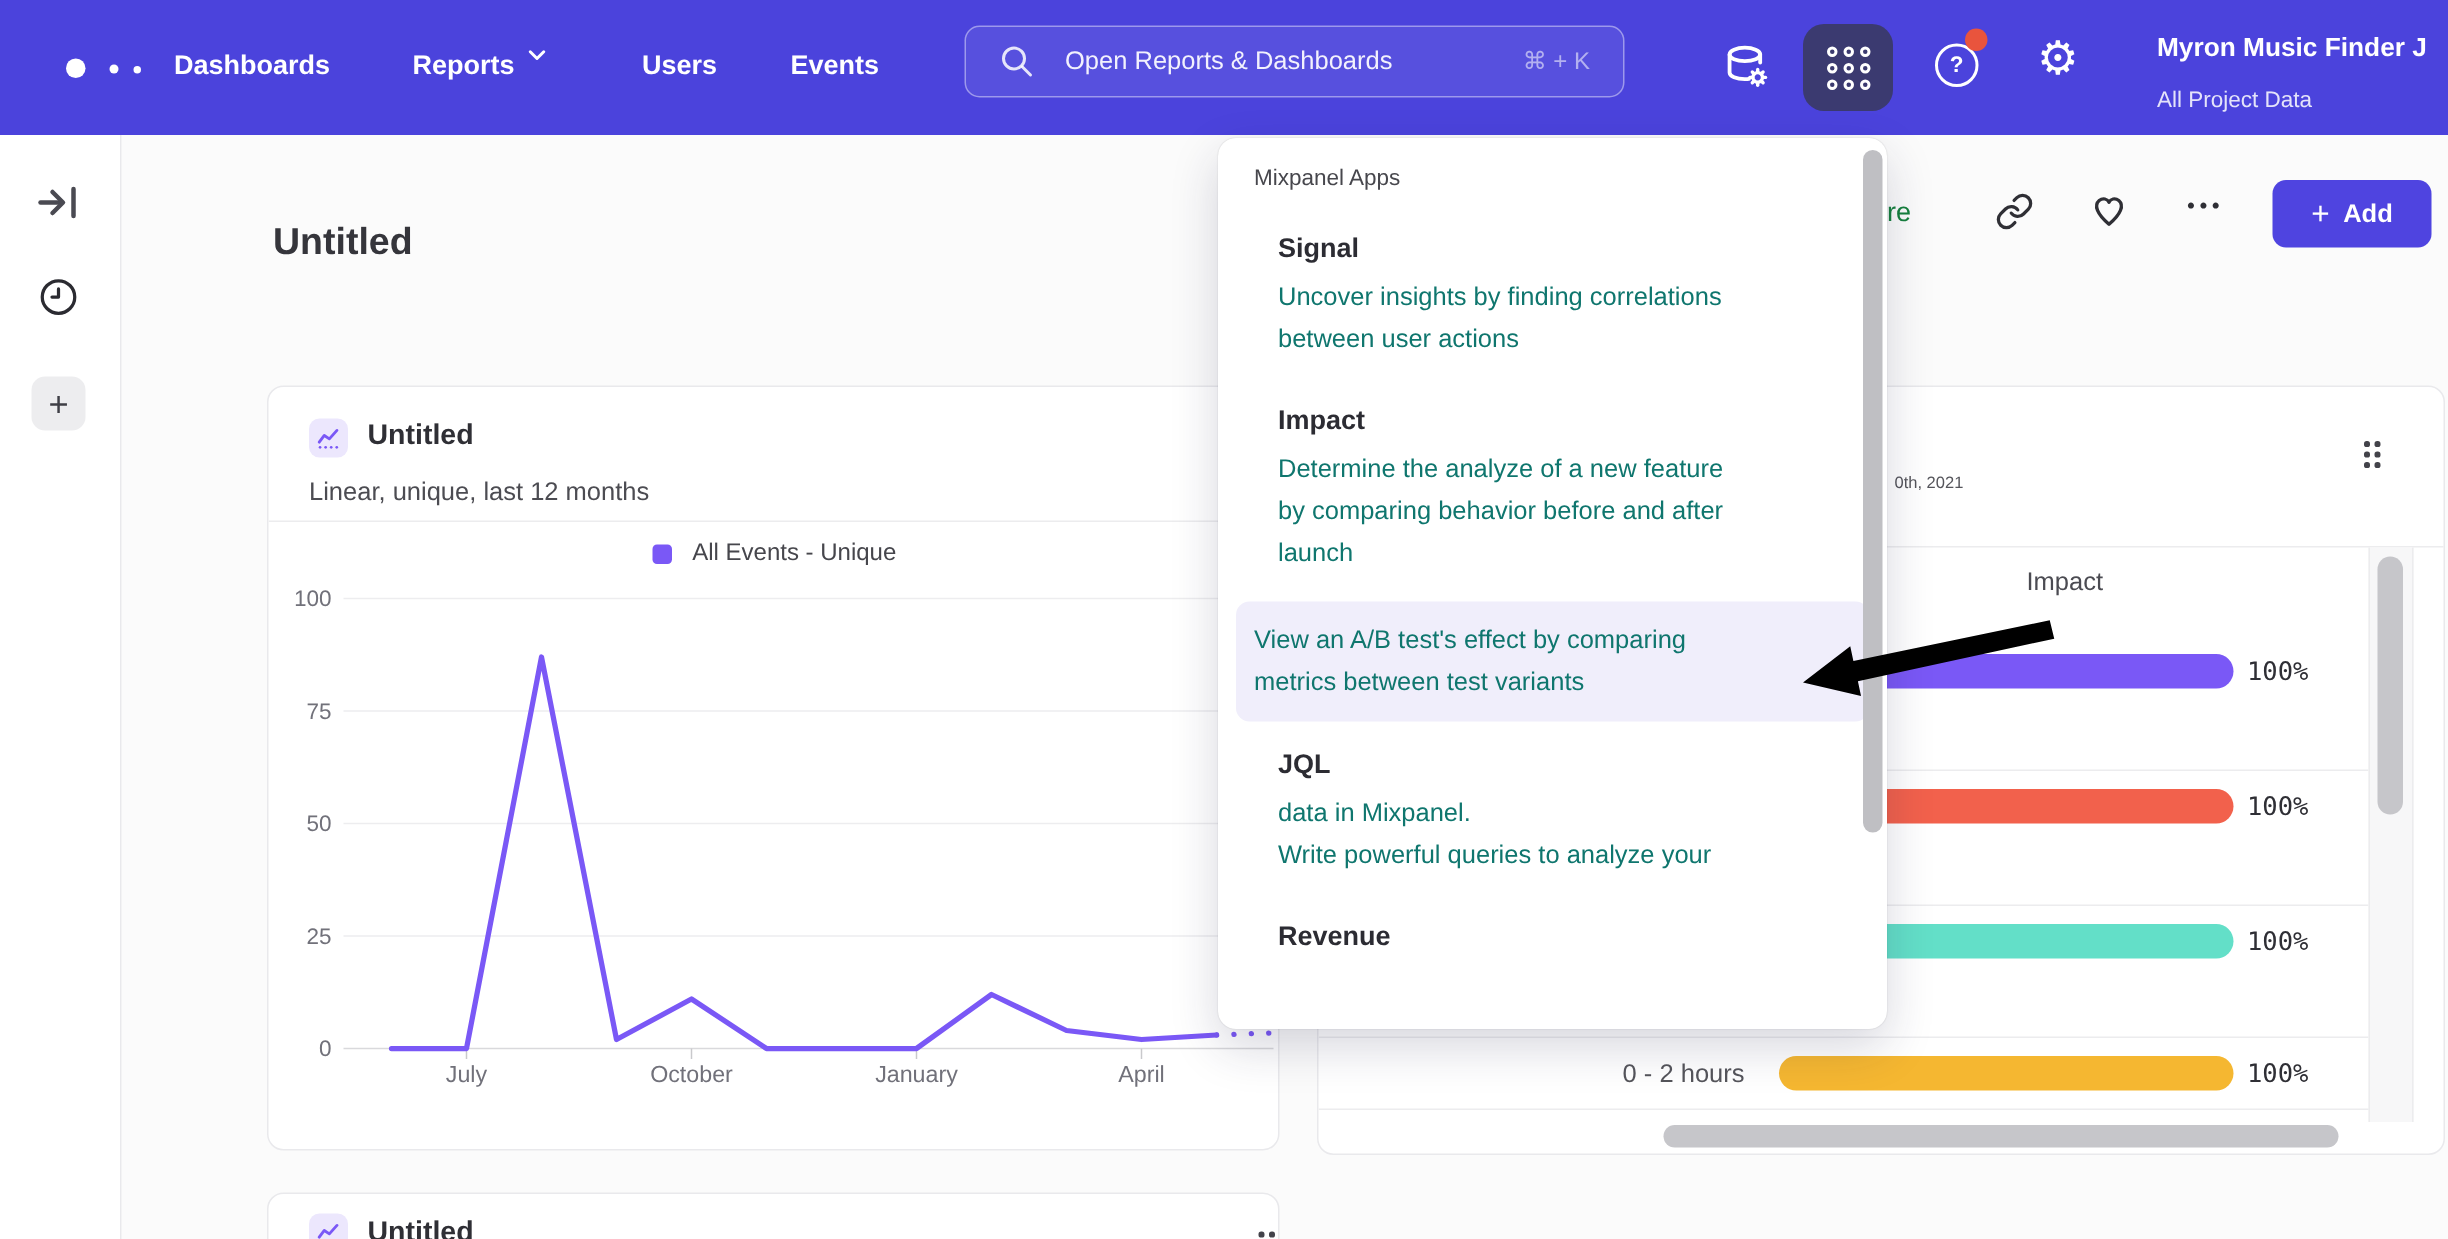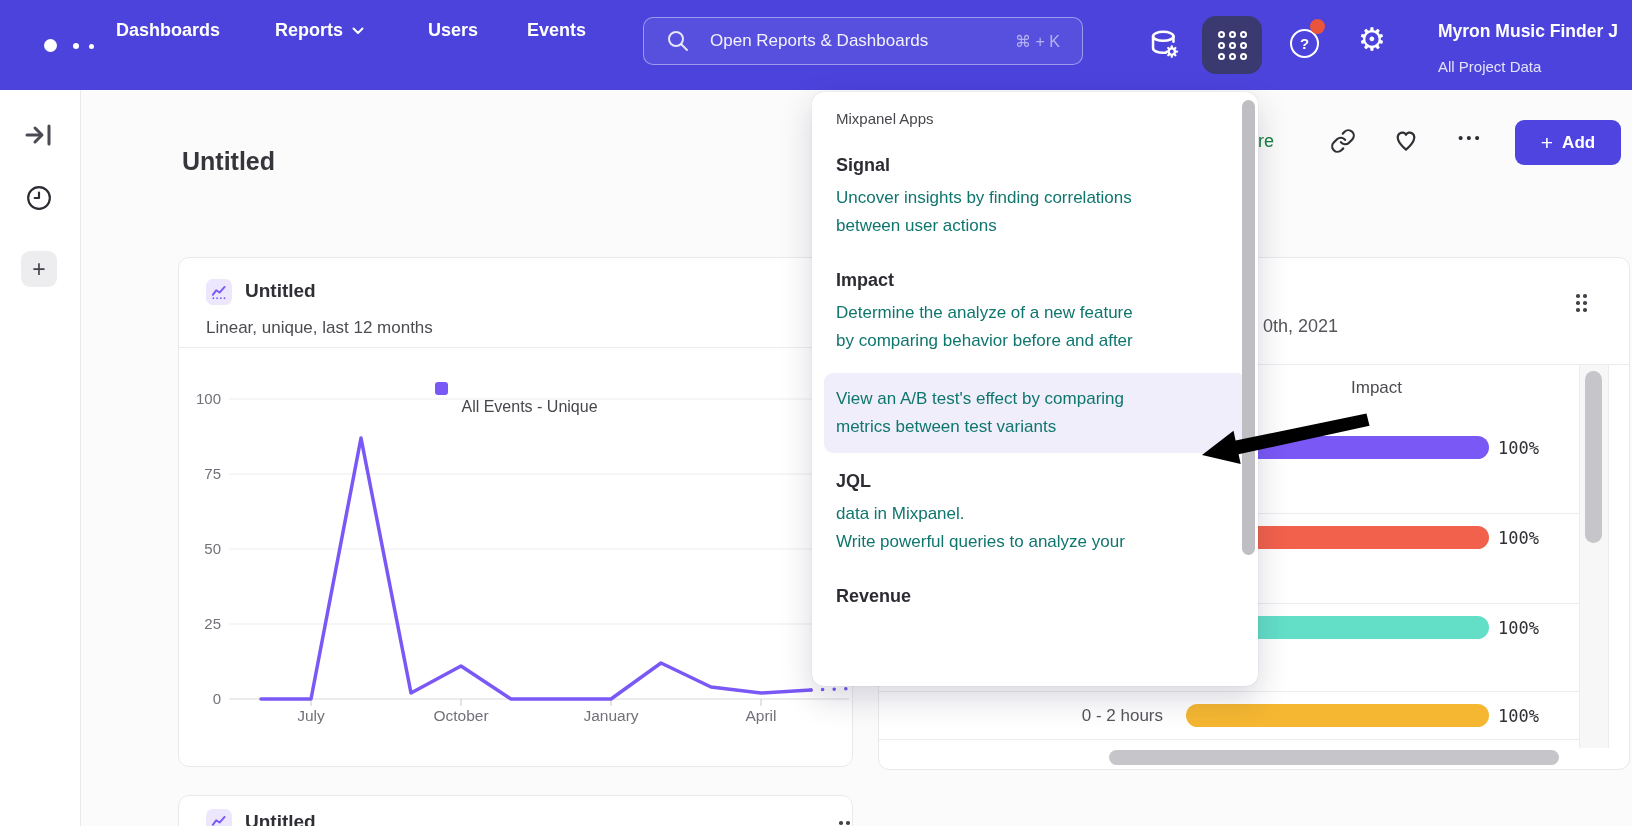--- a/index.html
+++ b/index.html
@@ -6,21 +6,21 @@
   *{box-sizing:border-box;}
   .stage{position:relative;width:1632px;height:826px;background:#fbfbfb;overflow:hidden;
          font-family:"Liberation Sans","DejaVu Sans",sans-serif;color:#2f2f35;}
   
   .topnav{position:absolute;left:0;top:0;width:1632px;height:90px;background:#4b43dc;z-index:10;}
   .logo{position:absolute;left:44px;top:38px;width:60px;height:16px;}
   .logo i{position:absolute;background:#fff;border-radius:50%;}
   .logo .d1{left:0;top:1px;width:13px;height:13px;}
   .logo .d2{left:29px;top:5px;width:6px;height:6px;}
   .logo .d3{left:45px;top:6px;width:5px;height:5px;}
-  .nav-item{position:absolute;top:20px;font-size:18px;font-weight:600;color:#fff;cursor:pointer;display:flex;align-items:center;gap:9px;}
+  .nav-item{position:absolute;top:33px;font-size:18px;font-weight:600;color:#fff;cursor:pointer;display:flex;gap:9px;}
   .searchbox{position:absolute;left:643px;top:17px;width:440px;height:48px;border:1.5px solid rgba(255,255,255,.42);
              background:rgba(255,255,255,.07);border-radius:10px;display:flex;align-items:center;padding:0 22px;}
   .searchbox input{flex:1;background:transparent;border:none;outline:none;color:#bef264;font-size:17px;margin-left:18px;
                    font-family:"Liberation Sans","DejaVu Sans",sans-serif;}
   .searchbox input::placeholder{color:rgba(255,255,255,.92);}
   .shortcut{color:rgba(255,255,255,.55);font-size:16px;white-space:nowrap;}
   .nav-icon{position:absolute;color:#fff;cursor:pointer;}
   .apps-btn{position:absolute;left:1202px;top:16px;width:60px;height:58px;background:#3b3a70;border-radius:14px;
             display:flex;align-items:center;justify-content:center;cursor:pointer;}
   .apps-grid{display:grid;grid-template-columns:repeat(3,7px);grid-auto-rows:7px;gap:4px;}
@@ -53,38 +53,38 @@
   .card-chart{left:178px;top:257px;width:675px;height:510px;}
   .card-results{left:878px;top:257px;width:752px;height:513px;}
   .card-bottom{left:178px;top:795px;width:675px;height:60px;}
   .chart-ico{position:absolute;width:26px;height:26px;background:#ece7fd;border-radius:7px;
              display:flex;align-items:center;justify-content:center;}
   .card-title{position:absolute;font-size:19px;font-weight:700;color:#2f2f35;}
   .card-sub{position:absolute;left:27px;top:60px;font-size:17px;color:#4c4c52;}
   .hdiv{position:absolute;height:1px;background:#ececee;}
   .legend{position:absolute;left:0;top:102px;width:675px;display:flex;align-items:center;justify-content:center;gap:13px;}
   .legend .sw{width:13px;height:13px;border-radius:3px;}
-  .legend .lt{font-size:16px;color:#46464c;margin-top:38px;}
+  .legend .lt{font-size:16px;color:#46464c;}
   .drag-handle{display:grid;grid-template-columns:repeat(2,3.5px);grid-auto-rows:3.5px;gap:3.5px;cursor:grab;}
   .drag-handle i{width:3.5px;height:3.5px;background:#43434a;border-radius:50%;}
   
   .rc-abs{position:absolute;}
-  .rc-date{font-size:18px;color:#55555b;}
+  .rc-date{font-size:11px;color:#55555b;}
   .rc-valhdr{font-size:17px;color:#4b4b52;}
   .rc-bar{height:23px;border-radius:12px;}
   .rc-val{font-family:"DejaVu Sans Mono",monospace;font-size:17px;color:#2f2f35;}
   .rc-rowlabel{font-size:17px;color:#55555b;text-align:right;}
   .vtrack{position:absolute;background:#f7f7f8;border-left:1px solid #ececee;border-right:1px solid #ececee;}
   .thumb{position:absolute;background:#c6c6ca;border-radius:9px;cursor:pointer;}
   
   .dropdown{position:absolute;left:812px;top:92px;width:446px;height:594px;background:#fff;border-radius:12px;
             box-shadow:0 12px 32px rgba(35,35,70,.18),0 0 1px rgba(0,0,0,.2);z-index:50;overflow:hidden;}
   .dd-inner{padding:18px 24px 0 24px;}
   .dd-title{font-size:15px;color:#47474d;margin-bottom:28px;}
-  .dd-item{margin:0 0 30px 0;cursor:pointer;}
+  .dd-item{margin:0 0 30px 16px;cursor:pointer;}
   .dd-item-name{font-size:18px;font-weight:700;color:#2c2c33;margin-bottom:8px;}
   .dd-item-desc{font-size:17px;color:#0f766e;line-height:28px;}
   .dd-item.hl{background:#f0eefb;border-radius:9px;margin:-12px -12px 18px -12px;padding:12px;}
   .dd-item.hl .dd-item-name{color:#4f44e0;}
   .dd-scroll{position:absolute;left:430px;top:8px;width:13px;height:455px;background:#bfbfc3;border-radius:7px;cursor:pointer;}
   
   .annot{position:absolute;left:1200px;top:413px;z-index:60;pointer-events:none;}
   svg{display:block;}
 </style>
 </head>
@@ -299,20 +299,21 @@
       <div id="dd-items">
           <div class="dd-item">
             <div class="dd-item-name">Signal</div>
             <div class="dd-item-desc">Uncover insights by finding correlations</div>
             <div class="dd-item-desc">between user actions</div>
           </div>
           <div class="dd-item">
             <div class="dd-item-name">Impact</div>
             <div class="dd-item-desc">Determine the analyze of a new feature</div>
             <div class="dd-item-desc">by comparing behavior before and after</div>
+            <div class="dd-item-desc">launch</div>
           </div>
           <div class="dd-item hl">
             <div class="dd-item-desc">View an A/B test's effect by comparing</div>
             <div class="dd-item-desc">metrics between test variants</div>
           </div>
           <div class="dd-item">
             <div class="dd-item-name">JQL</div>
             <div class="dd-item-desc">data in Mixpanel.</div>
             <div class="dd-item-desc">Write powerful queries to analyze your</div>
           </div>

